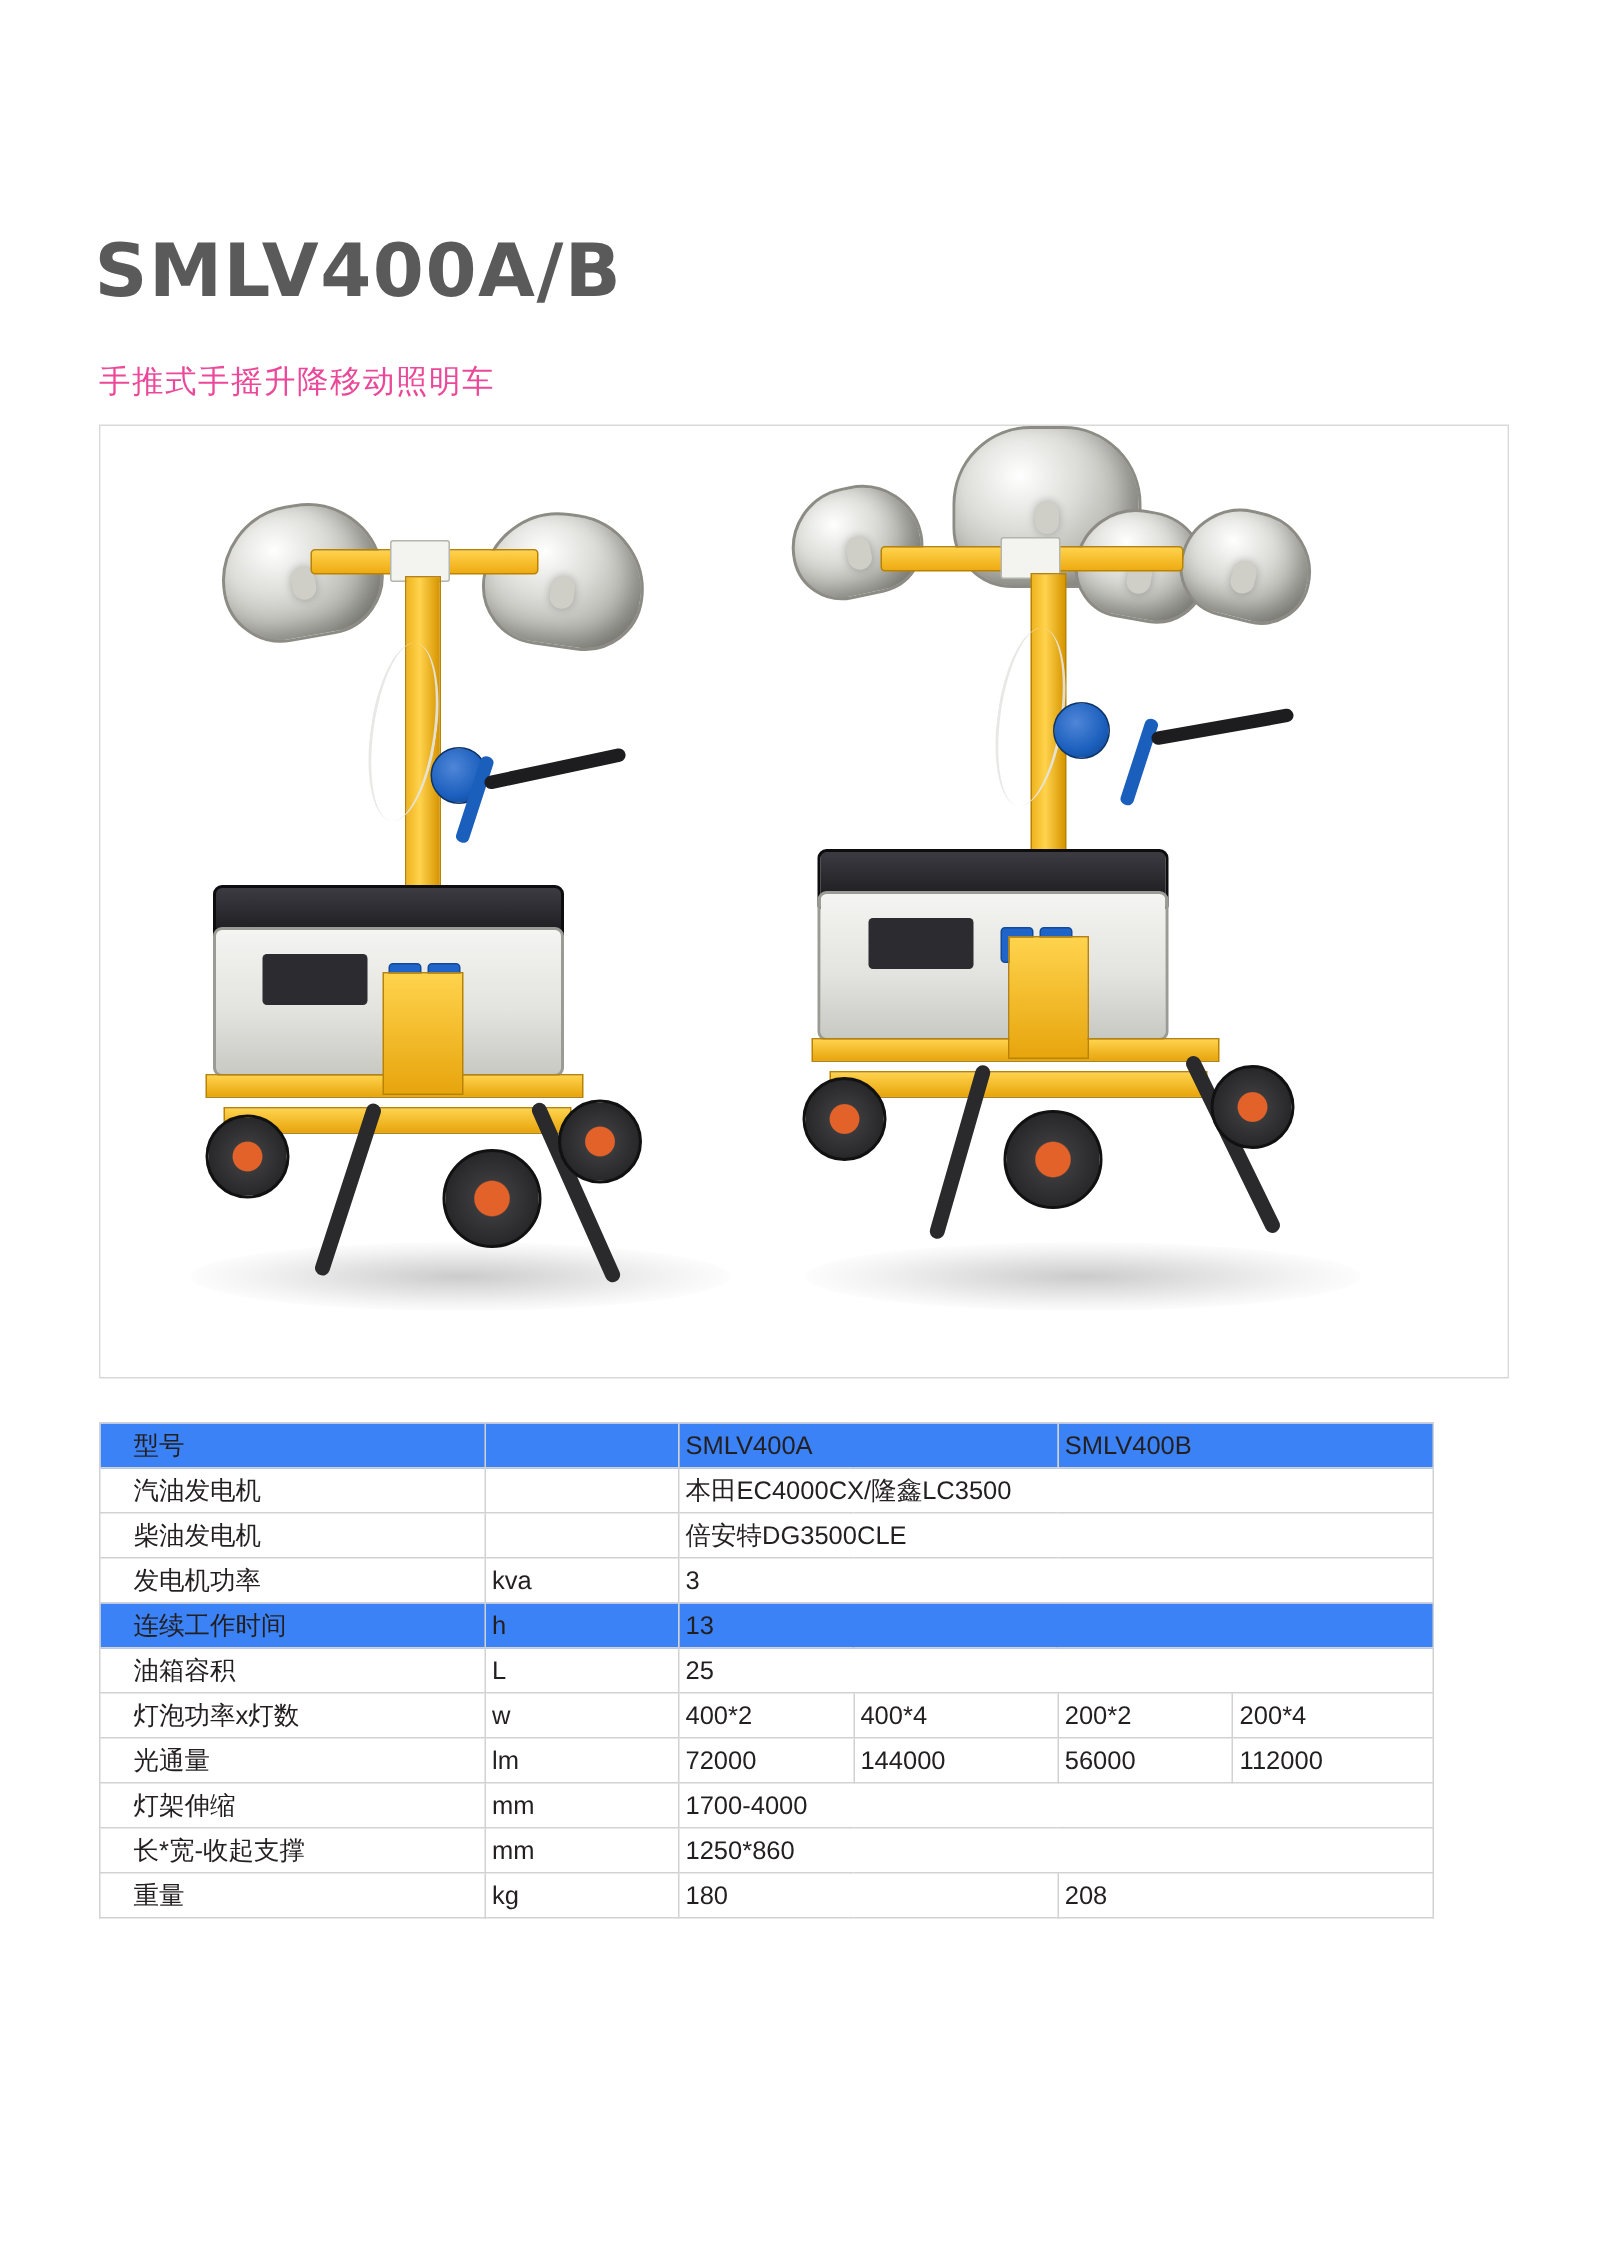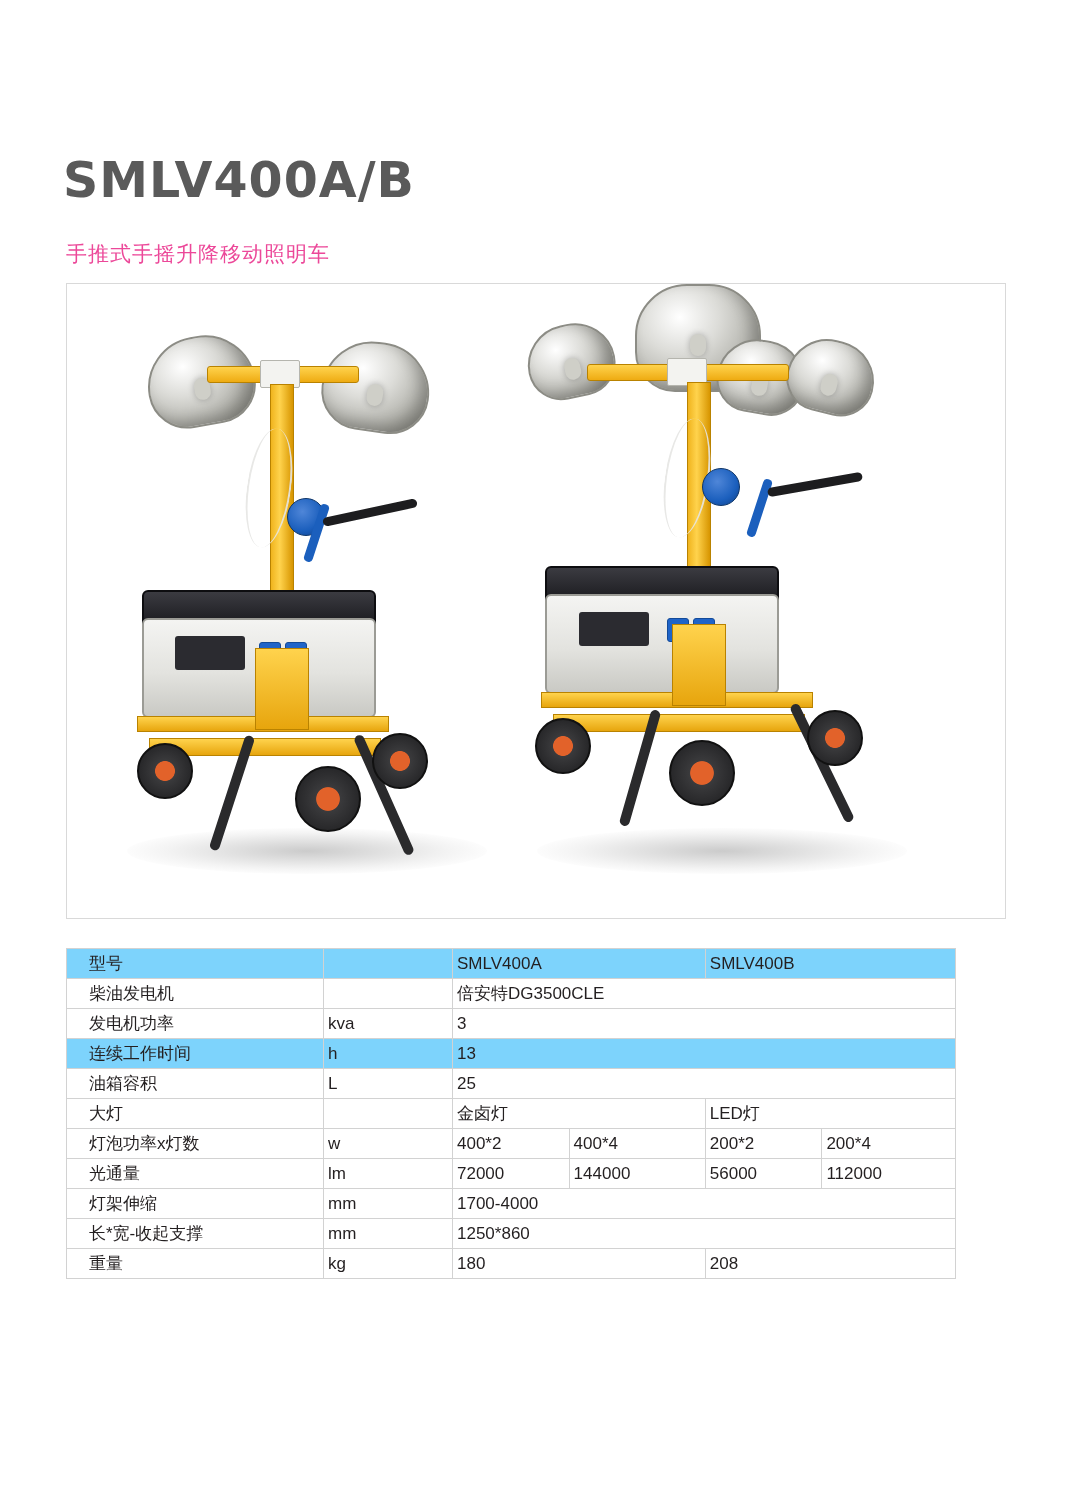--- a/index.html
+++ b/index.html
@@ -228,21 +228,21 @@
     padding: 0 4px;
     color: #231f20;
     white-space: nowrap;
   }
   table.spec td.lbl {
     text-align: left;
     padding-left: 22px;
     width: 230px;
   }
   table.spec tr.shade td {
-    background: #7dd3fc;
+    background: #3b82f6;
   }
   table.spec td.unit { width: 120px; }
 </style>
 </head>
 <body>
 
 <div class="page">
 
   <div class="title">SMLV400A/B</div>
   <div class="subtitle">手推式手摇升降移动照明车</div>
@@ -326,44 +326,43 @@
 
   <table class="spec">
     <tbody>
       <tr class="shade">
         <td class="lbl">型号</td>
         <td class="unit"></td>
         <td colspan="2">SMLV400A</td>
         <td colspan="2">SMLV400B</td>
       </tr>
       <tr>
+        <td class="lbl">汽油发电机</td>
+        <td class="unit"></td>
+        <td colspan="4">本田EC4000CX/隆鑫LC3500</td>
+      </tr>
+      <tr>
         <td class="lbl">柴油发电机</td>
         <td class="unit"></td>
         <td colspan="4">倍安特DG3500CLE</td>
       </tr>
       <tr>
         <td class="lbl">发电机功率</td>
         <td class="unit">kva</td>
         <td colspan="4">3</td>
       </tr>
       <tr class="shade">
         <td class="lbl">连续工作时间</td>
         <td class="unit">h</td>
         <td colspan="4">13</td>
       </tr>
       <tr>
         <td class="lbl">油箱容积</td>
         <td class="unit">L</td>
         <td colspan="4">25</td>
-      </tr>
-      <tr>
-        <td class="lbl">大灯</td>
-        <td class="unit"></td>
-        <td colspan="2">金卤灯</td>
-        <td colspan="2">LED灯</td>
       </tr>
       <tr>
         <td class="lbl">灯泡功率x灯数</td>
         <td class="unit">w</td>
         <td>400*2</td>
         <td>400*4</td>
         <td>200*2</td>
         <td>200*4</td>
       </tr>
       <tr>

